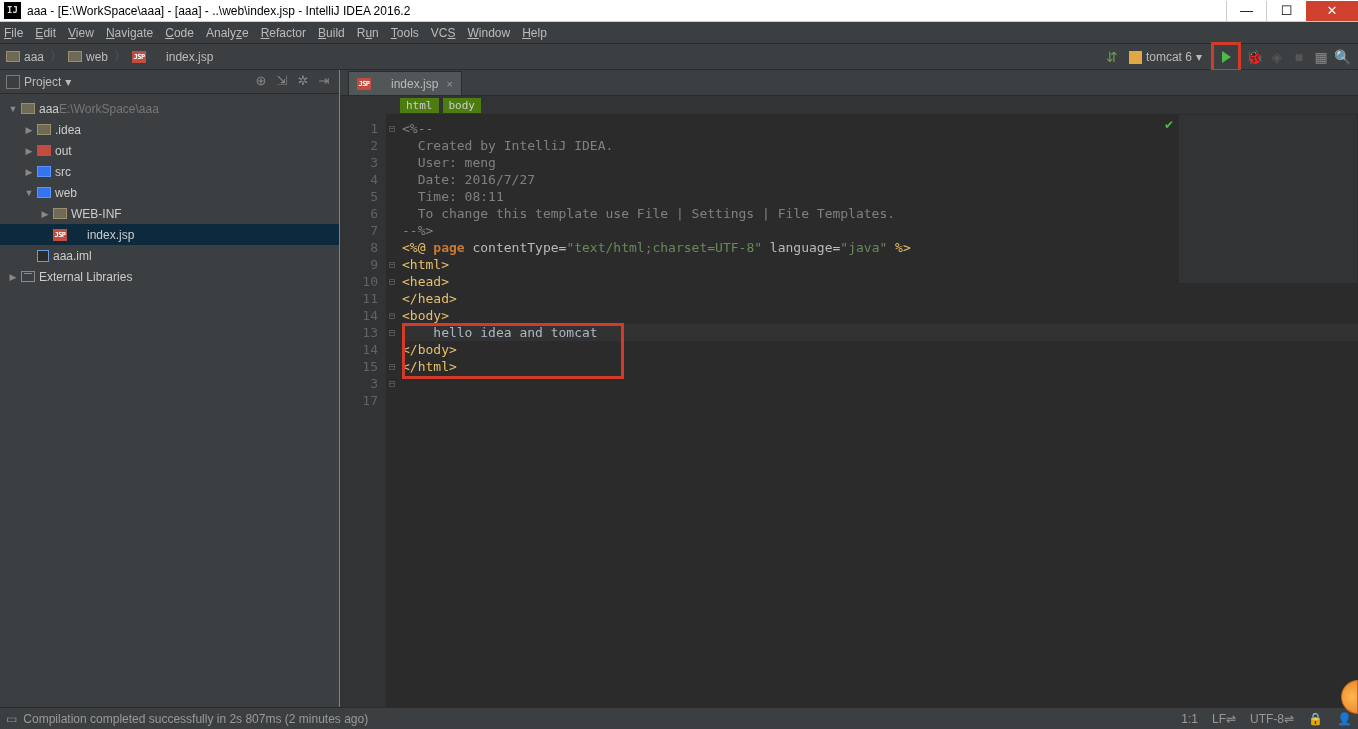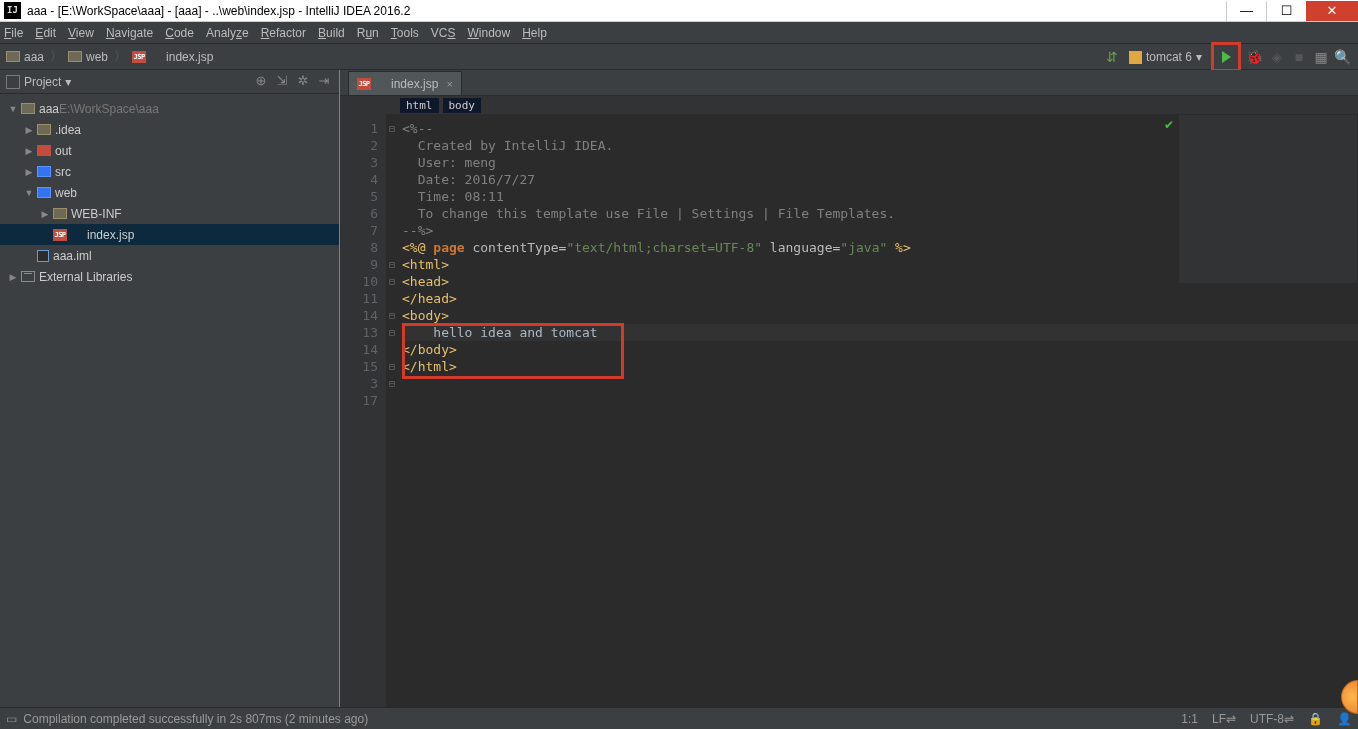--- a/index.html
+++ b/index.html
@@ -47,21 +47,21 @@
 .f-red{background:#c24c3e;border-color:#c24c3e}
 .dim{color:#777}
 .lib-ic{width:14px;height:11px;border:1px solid #8a8a8a;margin-right:4px;position:relative}
 .lib-ic:before{content:"";position:absolute;left:2px;top:1px;width:8px;height:7px;border-top:1px solid #8a8a8a}
 
 .editor{flex:1;display:flex;flex-direction:column;background:#2b2b2b;position:relative}
 .tabbar{height:26px;background:#3c3f41;display:flex;align-items:flex-end;border-bottom:1px solid #2b2b2b;padding-left:8px}
 .etab{height:24px;background:#515658;display:flex;align-items:center;padding:0 8px;border:1px solid #2b2b2b;border-bottom:none}
 .etab .close{margin-left:8px;color:#999;font-size:11px}
 .crumbbar{height:18px;background:#313335;display:flex;align-items:center;padding-left:60px}
-.cpill{display:inline-block;background:#0f172a;color:#ccc;font:11px monospace;padding:1px 6px;margin-right:4px}
+.cpill{display:inline-block;background:#4d7c0f;color:#ccc;font:11px monospace;padding:1px 6px;margin-right:4px}
 .ed-body{flex:1;display:flex;position:relative;font-family:Consolas,monospace;font-size:13px;line-height:17px}
 .gutter{width:46px;text-align:right;color:#606366;padding:6px 8px 0 0;background:#313335}
 .fold{width:12px;color:#606366;padding-top:6px;text-align:center;font-size:10px}
 .code{flex:1;padding:6px 0 0 4px;color:#a9b7c6}
 .code .ln{white-space:pre}
 .c-cmt{color:#808080}
 .c-kw{color:#cc7832;font-weight:bold}
 .c-tag{color:#e8bf6a}
 .c-attr{color:#bababa}
 .c-str{color:#6a8759}

